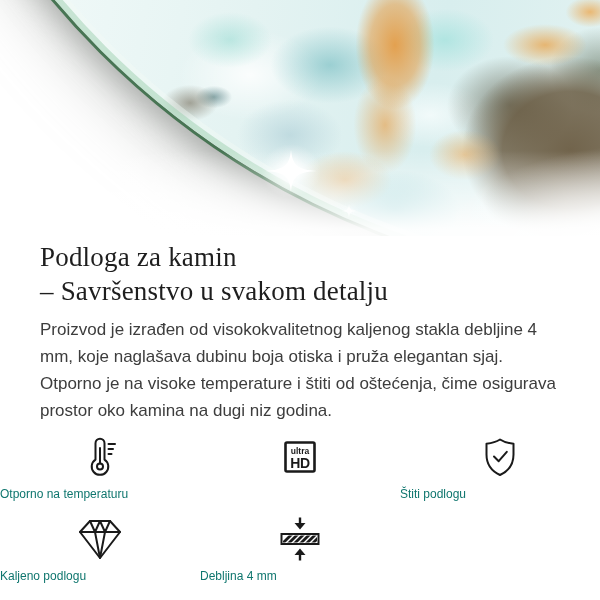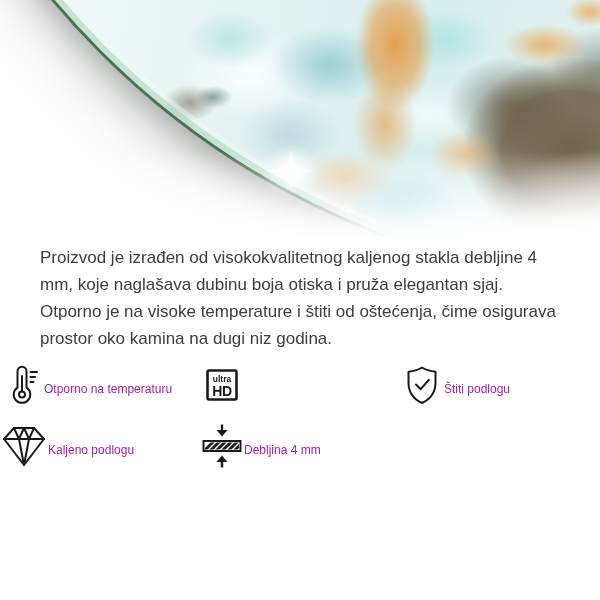--- a/index.html
+++ b/index.html
@@ -63,43 +63,47 @@
   .content{padding:0 38px 0 40px;}
   .title{
     margin:4px 0 0;font-family:"Liberation Serif",serif;font-weight:400;
     font-size:27px;line-height:34px;color:#1e1e1e;letter-spacing:.2px;
   }
   .title span{display:block;}
   .desc{margin:8px 0 0;font-size:17px;line-height:27px;color:#3d3d3d;max-width:522px;}
 
   
   .features{margin-top:10px;display:grid;grid-template-columns:repeat(3,1fr);row-gap:15px;}
-  .feat{display:flex;flex-direction:row;align-items:center;}
+  .feat{display:flex;flex-direction:column;}
   .icon-box{height:46px;display:flex;align-items:center;justify-content:center;}
-  .feat-label{margin-top:7px;font-size:12px;color:#a21caf;}
+  .feat-label{margin-top:7px;font-size:12px;color:#0f766e;}
   svg{display:block;}
 </style>
 </head>
 <body>
 
 <div class="hero">
   <div class="glass-shadow"></div>
   <div class="marble"></div>
   <div class="glass-rim"></div>
   <div class="hero-fade"></div>
   <div class="sparkle-glow"></div>
   <svg class="sparkle" width="54" height="44" viewBox="0 0 44 44" preserveAspectRatio="none">
     <path d="M22,1 C23.2,16 27,20.8 43,22 C27,23.2 23.2,27 22,43 C20.8,27 17,23.2 1,22 C17,20.8 20.8,16 22,1 Z" fill="#ffffff"></path>
   </svg>
   <svg class="sparkle-small" width="16" height="14" viewBox="0 0 44 44" preserveAspectRatio="none">
     <path d="M22,1 C23.2,16 27,20.8 43,22 C27,23.2 23.2,27 22,43 C20.8,27 17,23.2 1,22 C17,20.8 20.8,16 22,1 Z" fill="#ffffff"></path>
   </svg>
 </div>
 
 <div class="content">
+  <h1 class="title">
+    <span>Podloga za kamin</span>
+    <span>– Savršenstvo u svakom detalju</span>
+  </h1>
   <p class="desc">Proizvod je izrađen od visokokvalitetnog kaljenog stakla debljine 4 mm, koje naglašava dubinu boja otiska i pruža elegantan sjaj. Otporno je na visoke temperature i štiti od oštećenja, čime osigurava prostor oko kamina na dugi niz godina.</p>
 </div>
 
 <div class="features">
 
   <div class="feat">
     <div class="icon-box">
       <svg width="44" height="44" viewBox="0 0 44 44" fill="none" stroke="#1a1a1a" stroke-width="2" stroke-linecap="round" stroke-linejoin="round">
         <path d="M17.5,8.2 a4.5,4.5 0 0 1 9,0 V24.6 a8.3,8.3 0 1 1 -9,0 Z"></path>
         <circle cx="22" cy="31.5" r="3"></circle>

